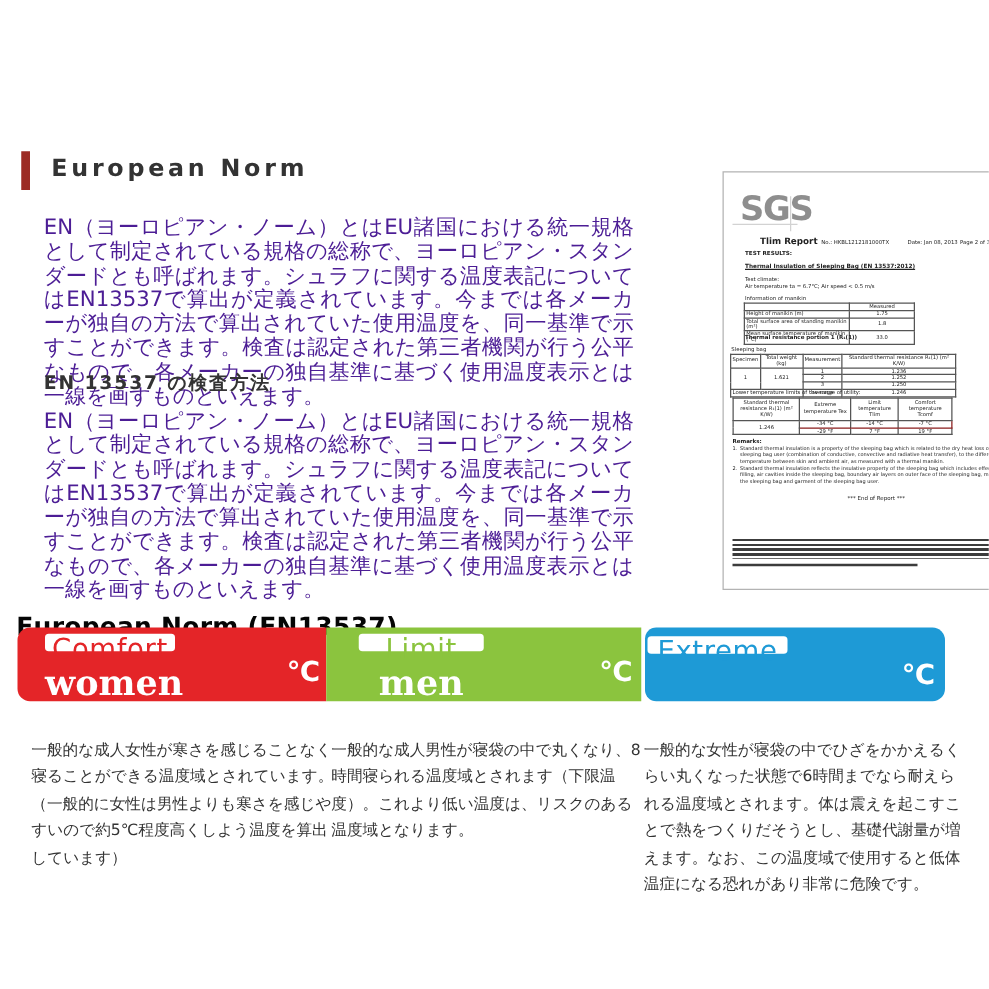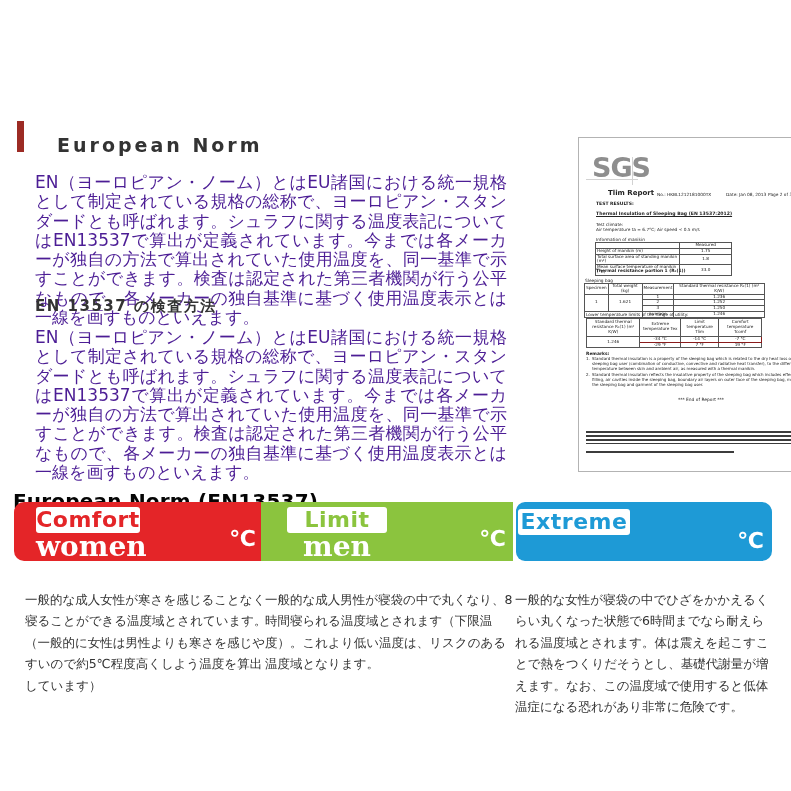--- a/index.html
+++ b/index.html
@@ -4,21 +4,21 @@
 <style>
   html,body{margin:0;padding:0;}
   body{
     width:791px;height:791px;position:relative;background:#ffffff;
     font-family:"DejaVu Sans",sans-serif;overflow:hidden;
   }
   .abs{position:absolute;}
 
   
   .accent-bar{left:17px;top:121px;width:7px;height:31px;background:var(--accent,#9c2b24);}
-  .h1{left:41px;top:121px;font-size:19px;font-weight:bold;letter-spacing:3px;color:#333;margin-left:16px;}
+  .h1{left:41px;top:111px;font-size:19px;font-weight:bold;letter-spacing:3px;color:#333;}
   .para{left:35px;width:472px;font-size:17px;line-height:19.3px;color:#4c1d95;
         text-align:justify;}
   #para1{top:156px;}
   .h2{left:35px;top:285px;font-size:15px;font-weight:bold;letter-spacing:1.5px;color:#333;text-align:center;}
   #para2{top:311px;}
 
   
   .report{left:538px;top:121px;width:244px;height:333px;background:#fff;
           border:1px solid #b3b3b3;color:#222;}
   .report .abs{position:absolute;}
@@ -58,23 +58,23 @@
   .rep-end{left:0;top:259px;width:100%;text-align:center;font-size:4.4px;}
   .fineprint{left:7px;top:293px;width:228px;height:16px;
     background:repeating-linear-gradient(to bottom,#3c3c3c 0,#3c3c3c 1.7px,#ffffff 1.7px,#ffffff 3.9px);}
   .fineprint-last{left:7px;top:313px;width:148px;height:1.6px;background:#3c3c3c;}
 
   
   .h2-en{left:13px;top:472px;font-size:20px;font-weight:bold;color:#050505;letter-spacing:0.2px;text-align:center;}
   .bar{top:502px;height:59px;}
   .bar-comfort{left:14px;width:247px;background:var(--comfort,#e42528);border-radius:10px 0 0 10px;}
   .bar-limit{left:261px;width:252px;background:var(--limit,#8bc43e);}
-  .bar-extreme{left:516px;width:240px;background:var(--extreme,#1e9ad6);border-radius:9px 10px 10px 9px;padding-left:16px;}
-  .label-box{position:absolute;height:26px;background:#ffffff;border-radius:3px;
-    text-align:center;font-weight:bold;font-size:22px;line-height:26px;letter-spacing:0.5px;}
+  .bar-extreme{left:516px;width:240px;background:var(--extreme,#1e9ad6);border-radius:9px 10px 10px 9px;}
+  .label-box{position:absolute;height:14px;background:#ffffff;border-radius:3px;
+    text-align:center;font-weight:normal;font-size:22px;line-height:26px;letter-spacing:0.5px;}
   .bar-comfort .label-box{left:22px;top:5px;width:104px;color:var(--comfort,#e42528);}
   .bar-limit .label-box{left:26px;top:5px;width:100px;color:var(--limit,#8bc43e);}
   .bar-extreme .label-box{left:2px;top:7px;width:112px;color:var(--extreme,#1e9ad6);}
   .bar-sub{position:absolute;top:31px;text-align:center;color:#fff;
     font-family:"DejaVu Serif",serif;font-weight:bold;font-size:28px;line-height:27px;}
   .bar-comfort .bar-sub{left:22px;width:104px;}
   .bar-limit .bar-sub{left:26px;width:100px;}
   .bar-deg{position:absolute;color:#fff;font-weight:bold;font-size:22px;}
   .bar-comfort .bar-deg{right:5px;top:24px;}
   .bar-limit .bar-deg{right:7px;top:24px;}

